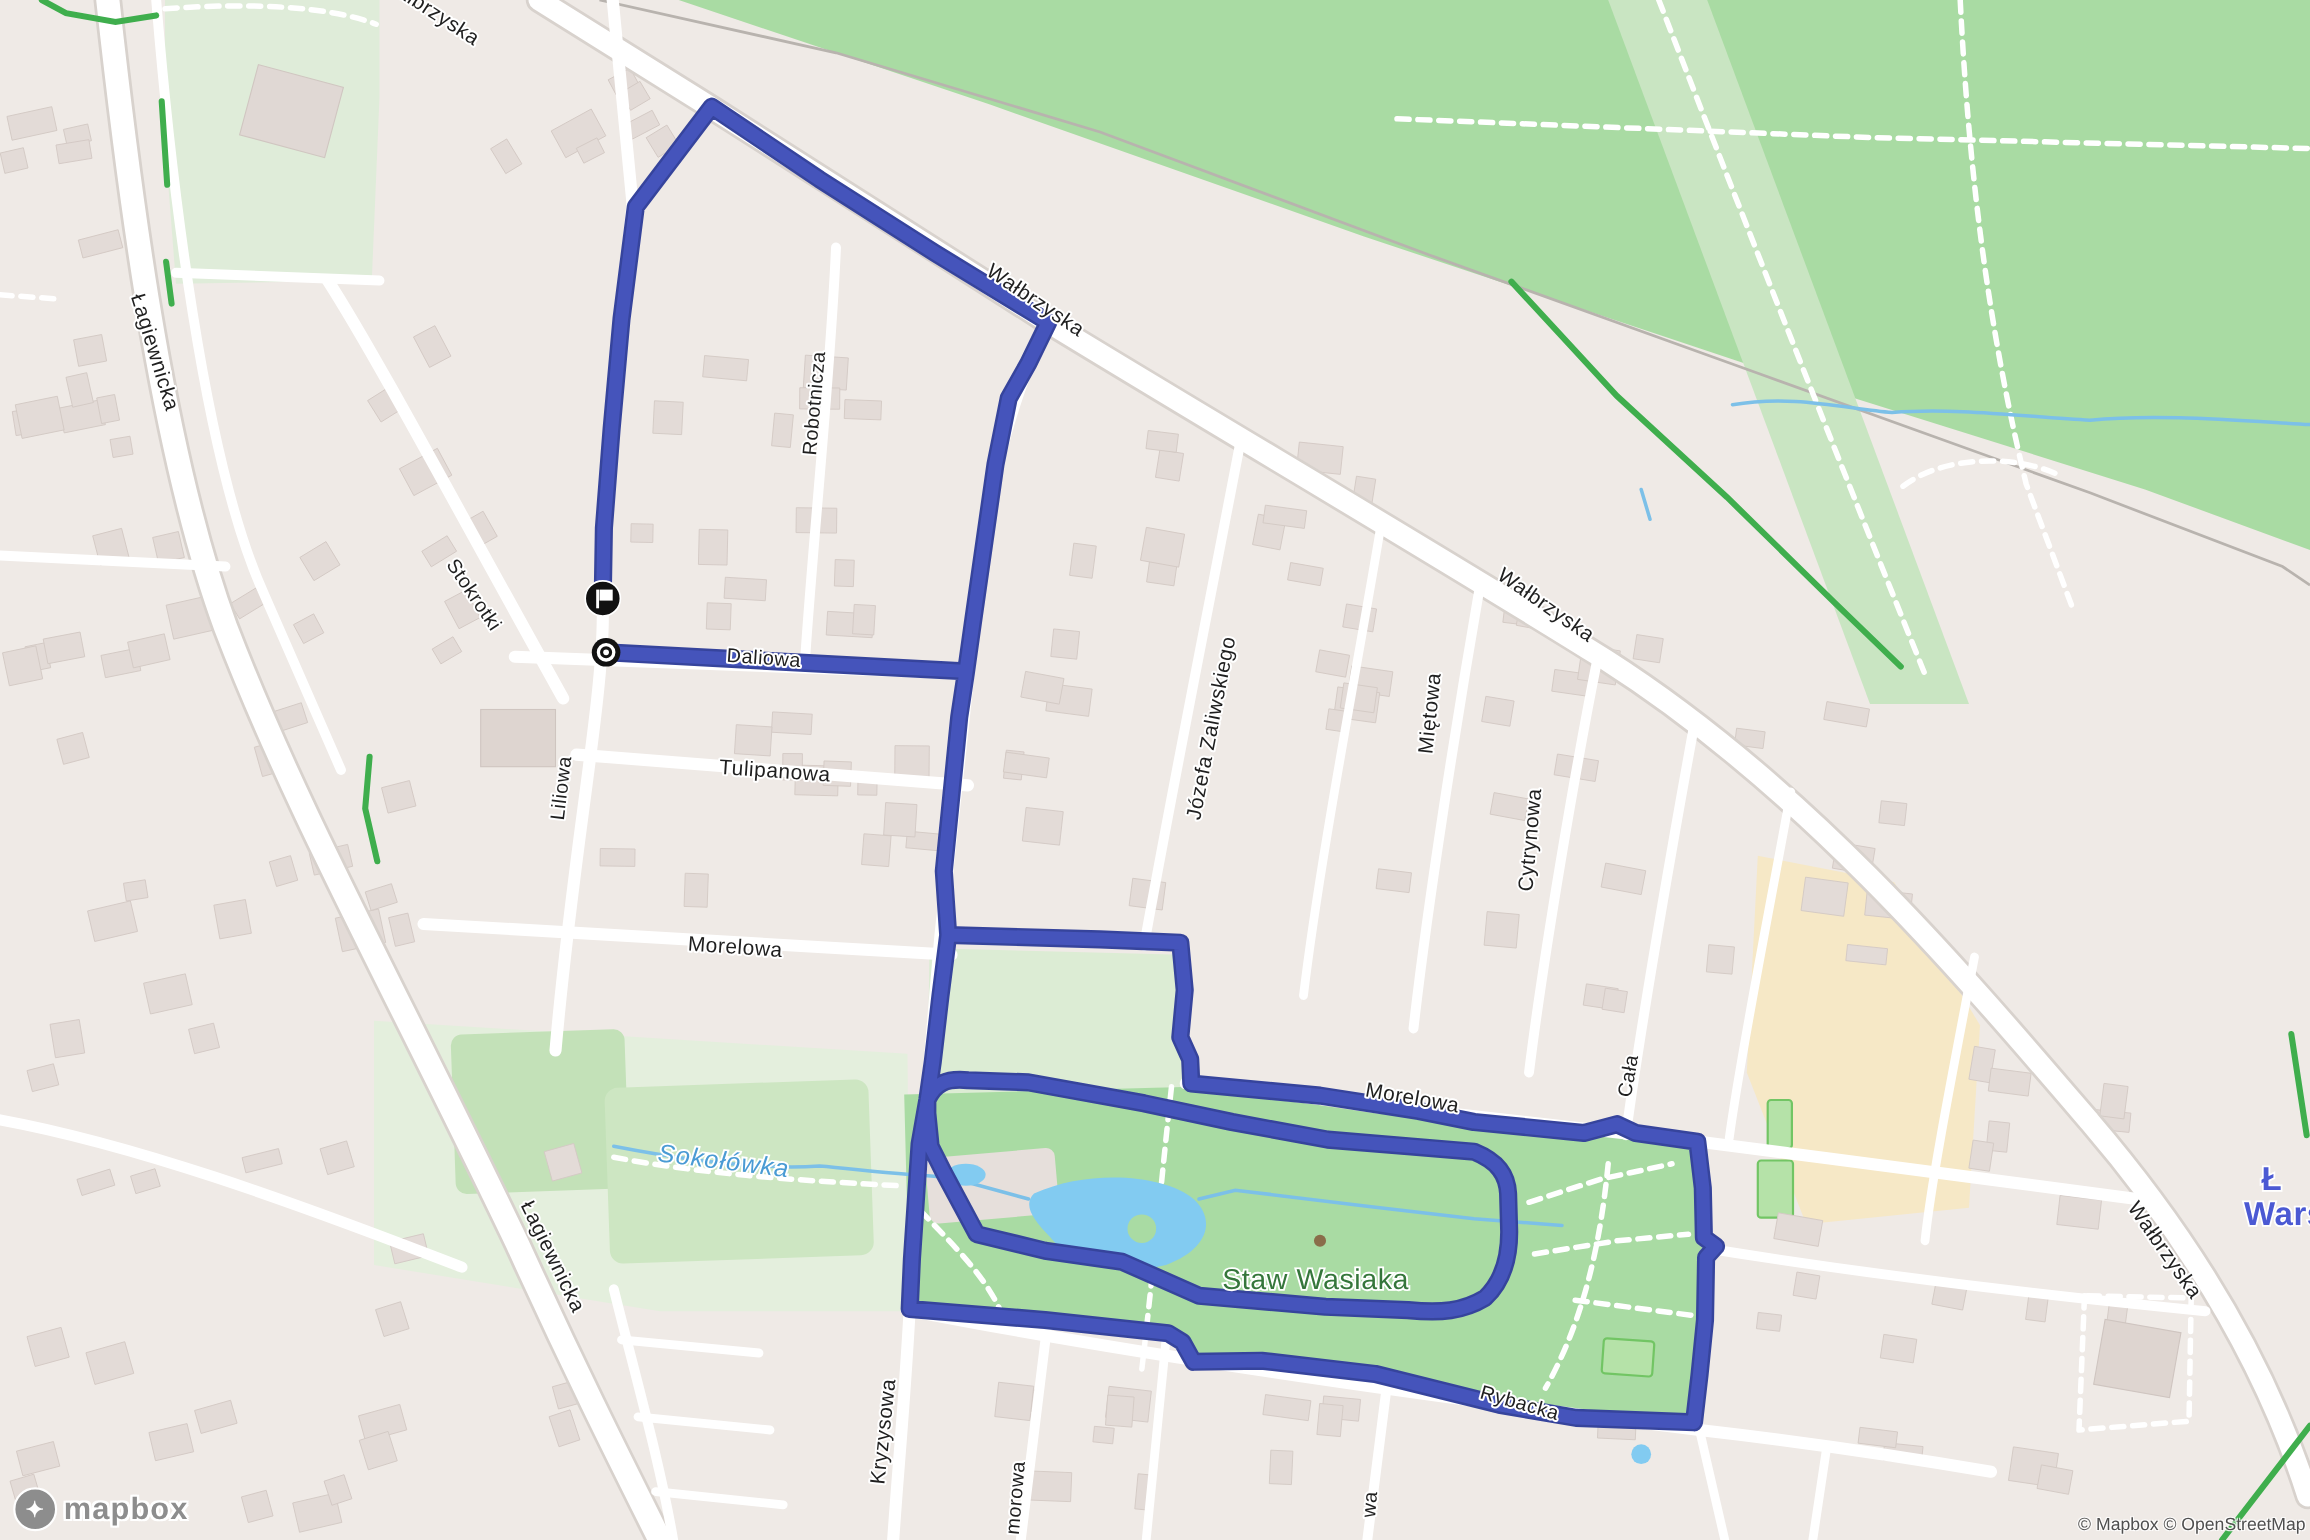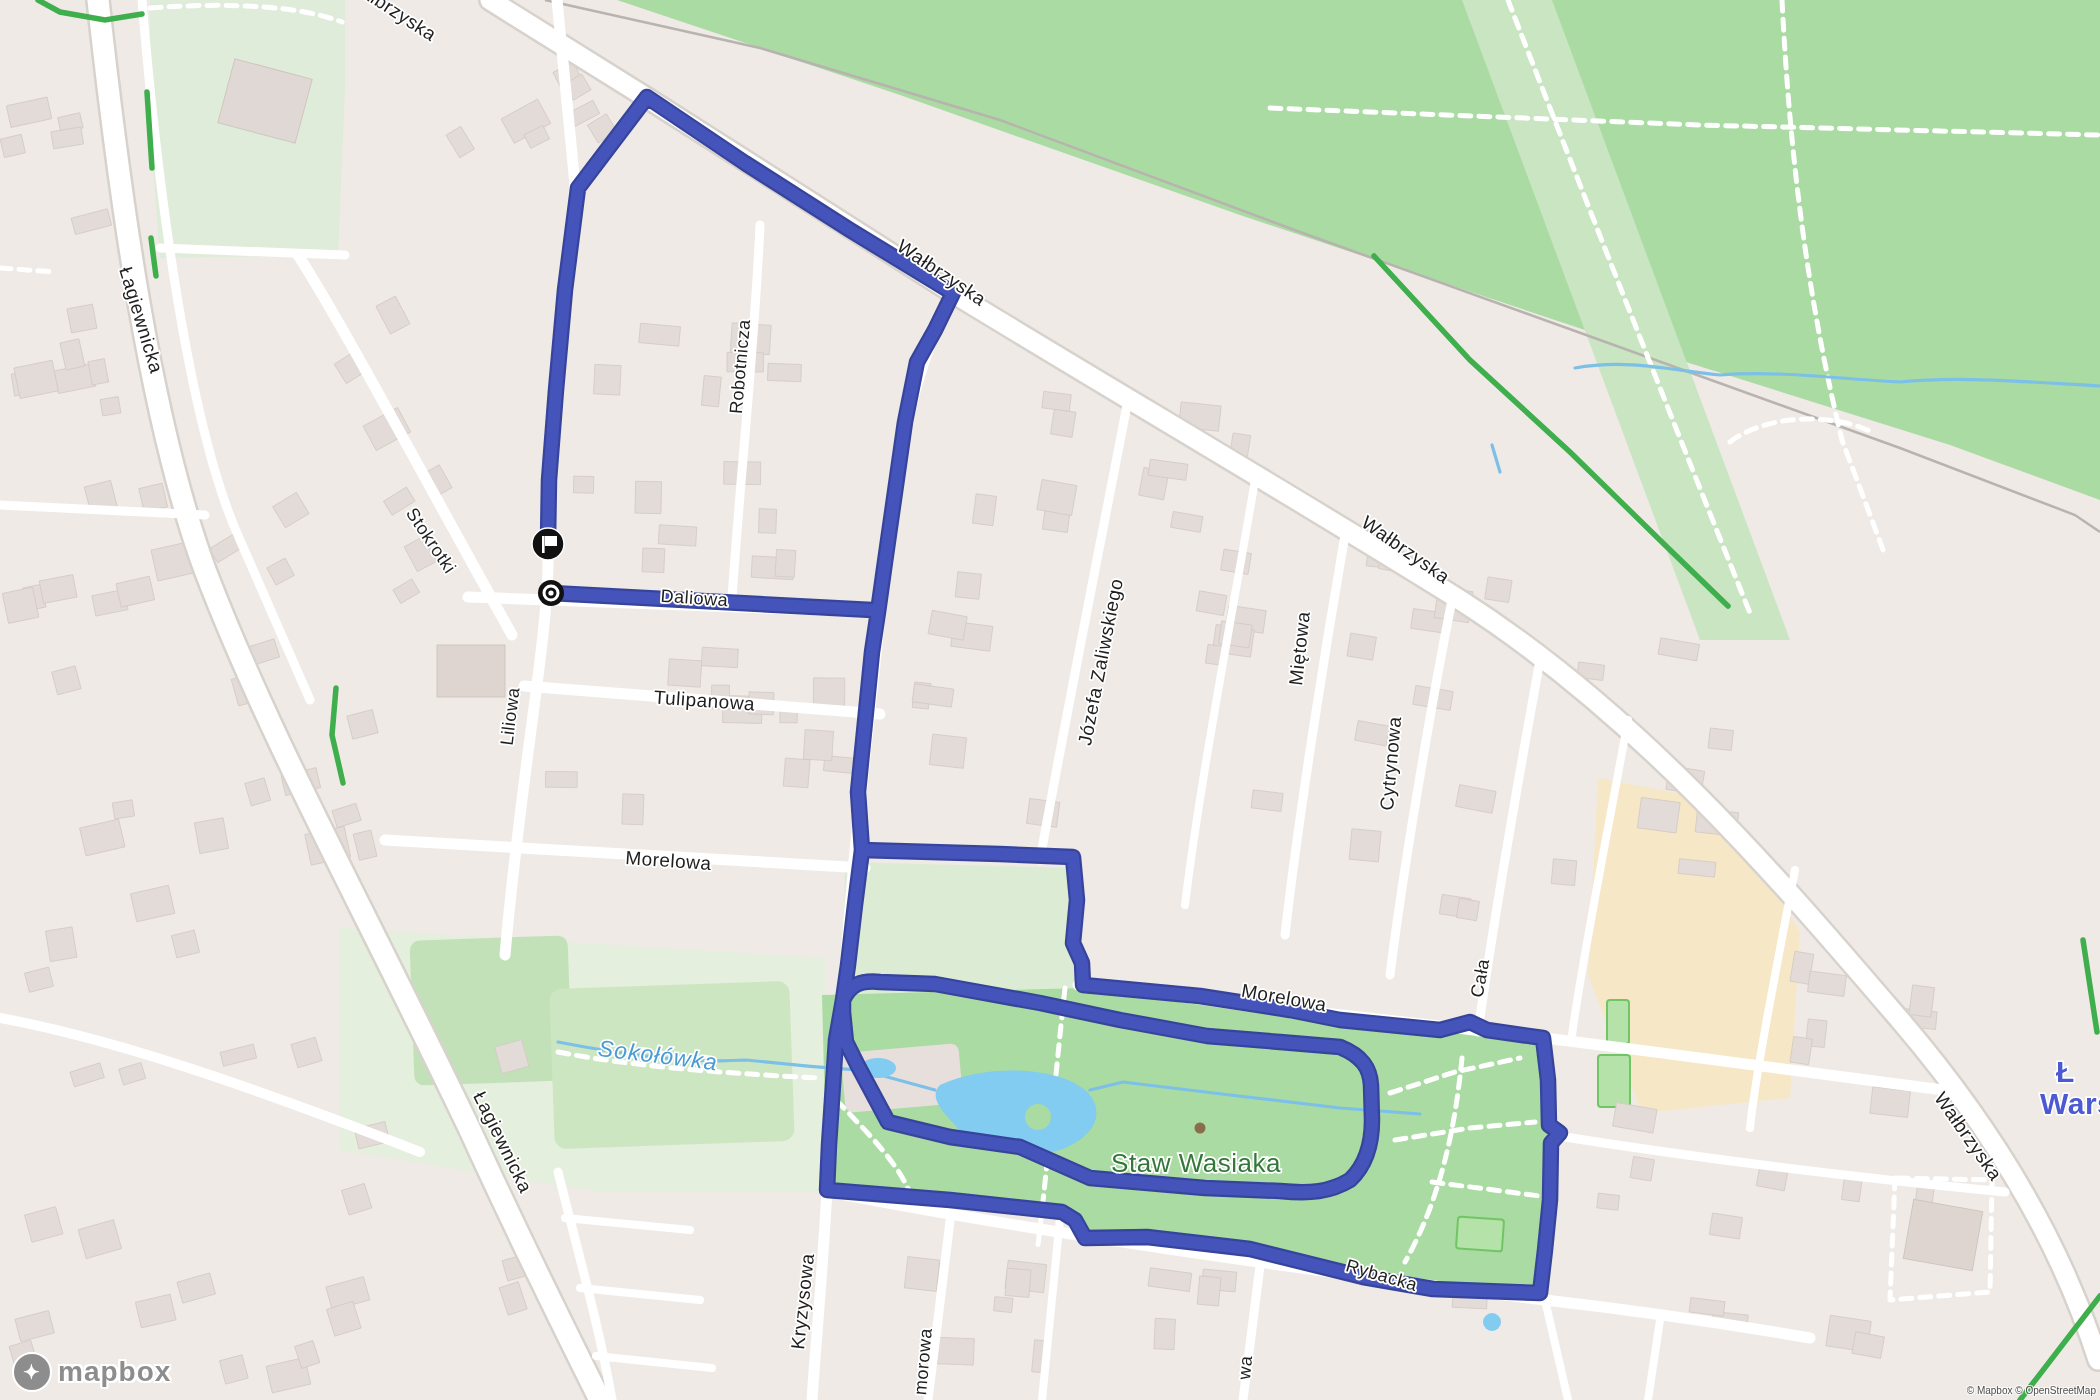--- a/index.html
+++ b/index.html
@@ -28,21 +28,21 @@
   .route{fill:none;stroke:var(--route,#4554bb);stroke-width:12;
        stroke-linecap:round;stroke-linejoin:round;}
   
   .mapbox-logo{position:absolute;left:12px;bottom:8px;display:flex;align-items:center;
        gap:6px;color:#8d8d8d;font-weight:bold;font-size:28px;letter-spacing:1px;
        text-shadow:-2px -2px 0 #fff,2px -2px 0 #fff,-2px 2px 0 #fff,2px 2px 0 #fff,
                    0 -2px 0 #fff,0 2px 0 #fff,-2px 0 0 #fff,2px 0 0 #fff;}
   .logo-circle{width:36px;height:36px;border-radius:50%;background:#8d8d8d;
        border:2px solid #fff;display:flex;align-items:center;justify-content:center;
        color:#fff;font-size:20px;text-shadow:none;}
-  .attribution{position:absolute;right:4px;bottom:4px;color:#4f4f4f;font-size:10px;
+  .attribution{position:absolute;right:4px;bottom:4px;color:#4f4f4f;font-size:16px;
        text-shadow:-1px -1px 0 #ffffffcc,1px -1px 0 #ffffffcc,-1px 1px 0 #ffffffcc,
                    1px 1px 0 #ffffffcc;}
 </style>
 </head>
 <body>
 
 <div class="stage">
 <svg width="2100" height="1400" viewBox="0 0 2100 1400">
 
   <g>

